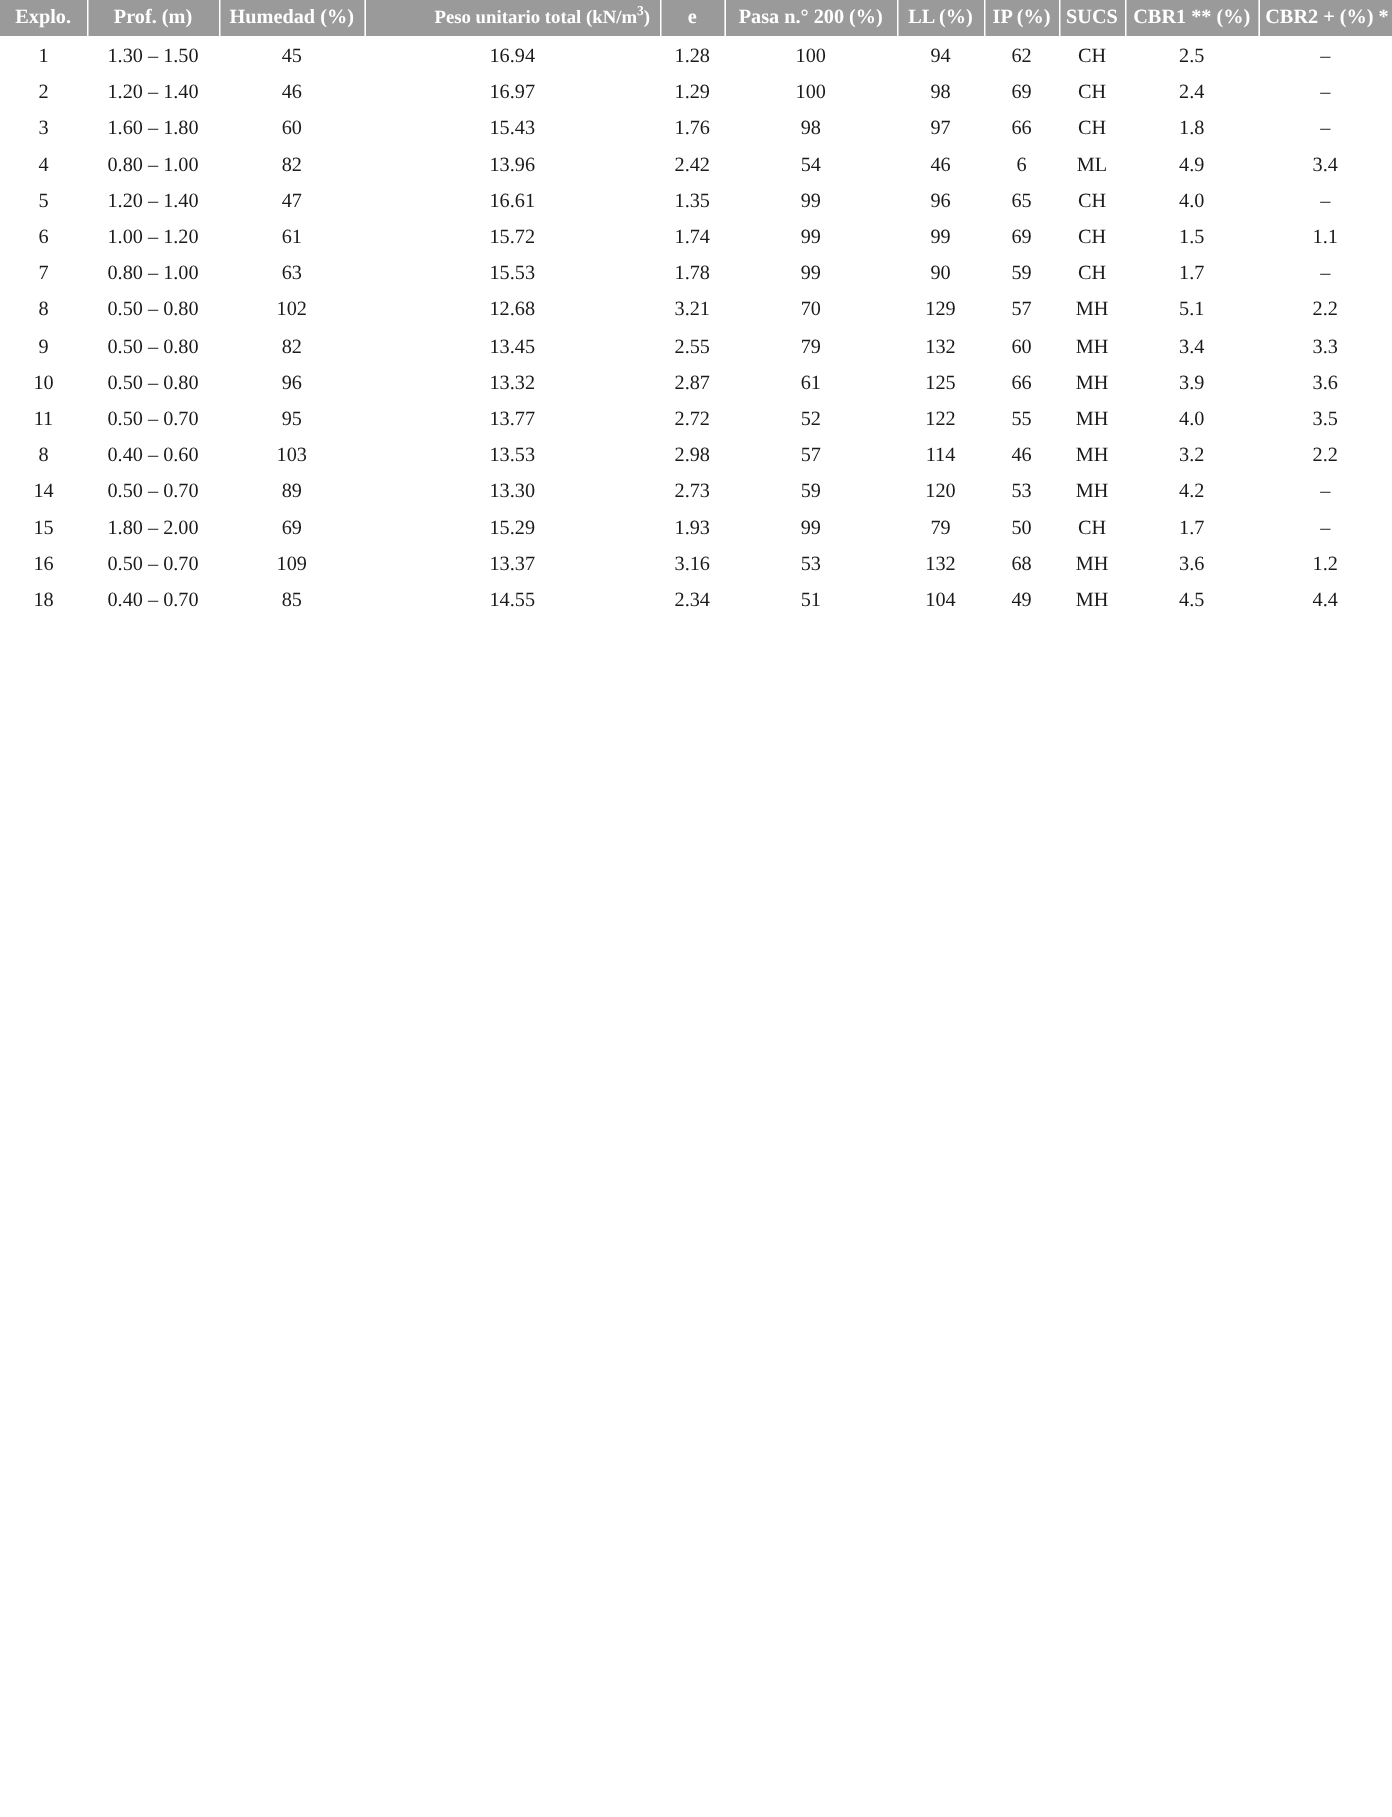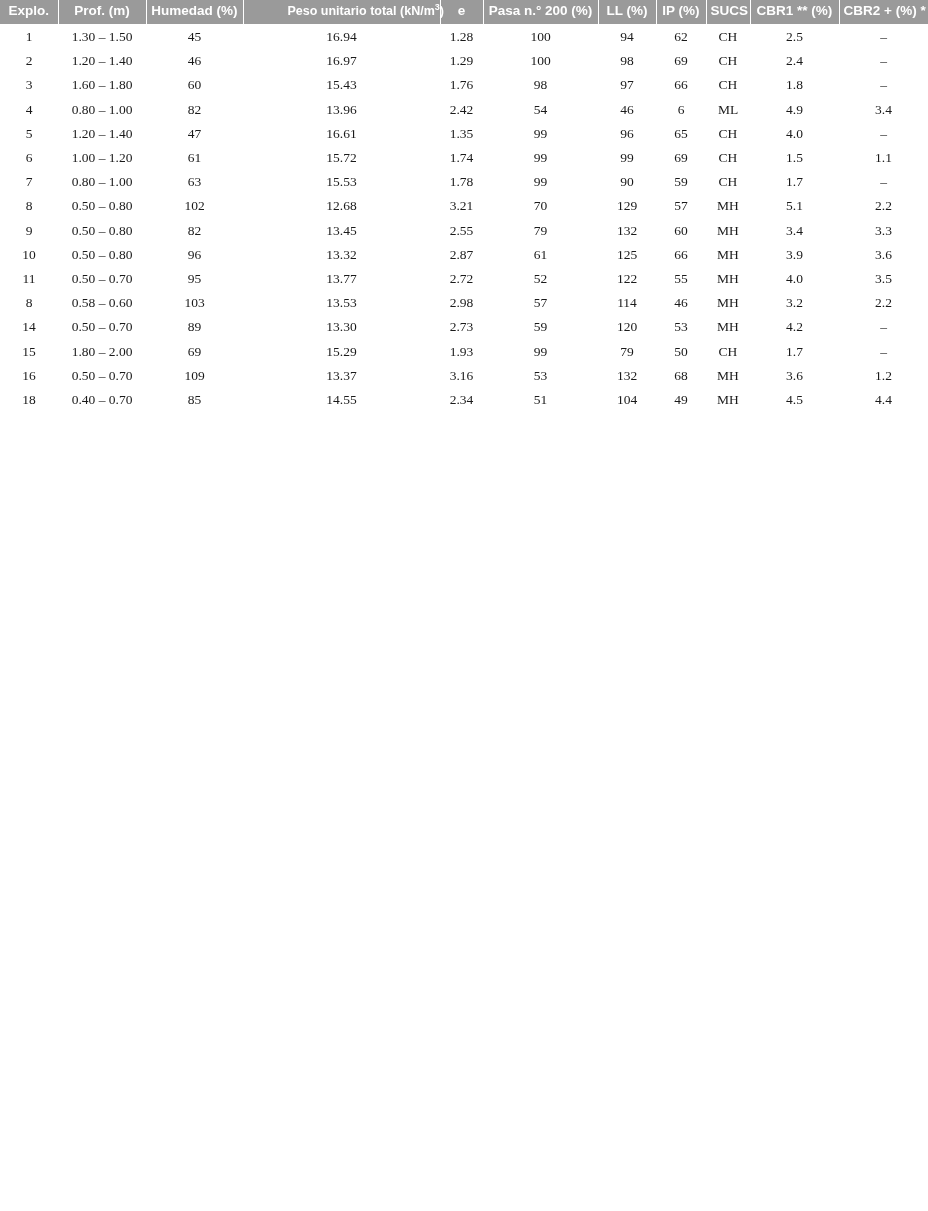--- a/index.html
+++ b/index.html
@@ -16,21 +16,21 @@
   }
   #data-table {
     border-collapse: collapse;
     width: 928px;
     table-layout: fixed;
   }
   #data-table thead th {
     background: #9a9a9a;
     color: #ffffff;
     font-weight: bold;
-    font-family: Liberation Sans, sans-serif;
+    font-family: Liberation Serif, serif;
     font-size: 13.5px;
     padding: 4px 4px 5px 4px;
     border-right: 1px solid #ffffff;
     border-bottom: 1px solid #ffffff;
     text-align: center;
     vertical-align: middle;
     white-space: nowrap;
     line-height: 1.1;
   }
   #data-table thead th:last-child {
@@ -234,21 +234,21 @@
         <td>2.72</td>
         <td>52</td>
         <td>122</td>
         <td>55</td>
         <td>MH</td>
         <td>4.0</td>
         <td>3.5</td>
       </tr>
       <tr>
         <td>8</td>
-        <td>0.58 – 0.60</td>
+        <td>0.40 – 0.60</td>
         <td>103</td>
         <td>13.53</td>
         <td>2.98</td>
         <td>57</td>
         <td>114</td>
         <td>46</td>
         <td>MH</td>
         <td>3.2</td>
         <td>2.2</td>
       </tr>

